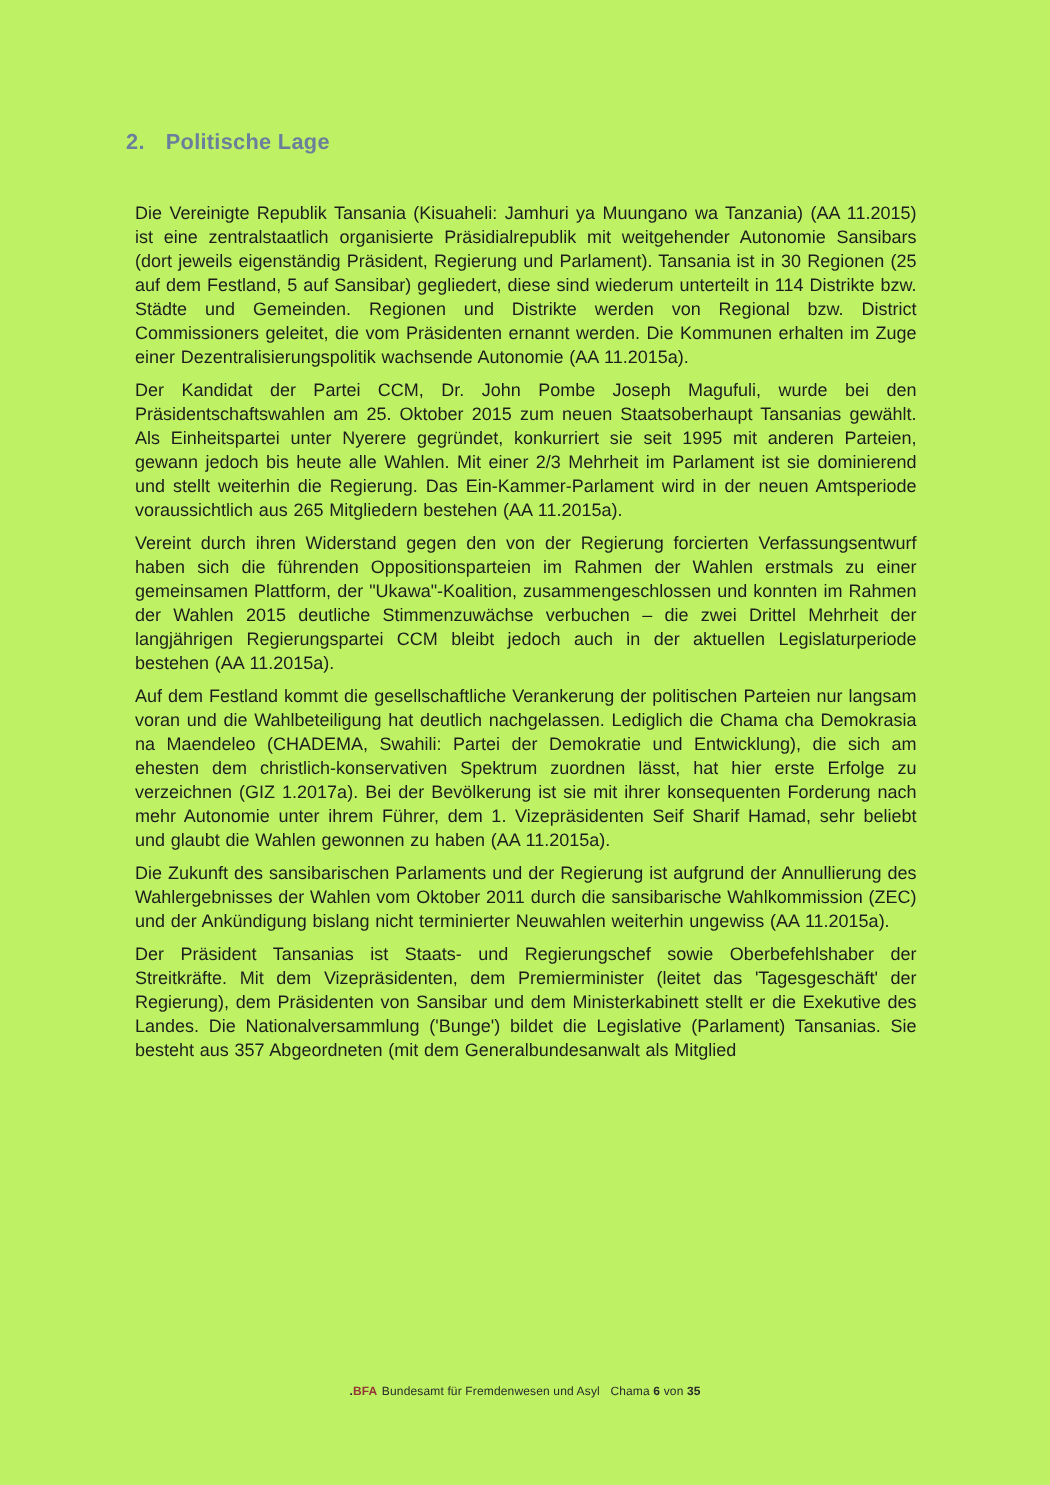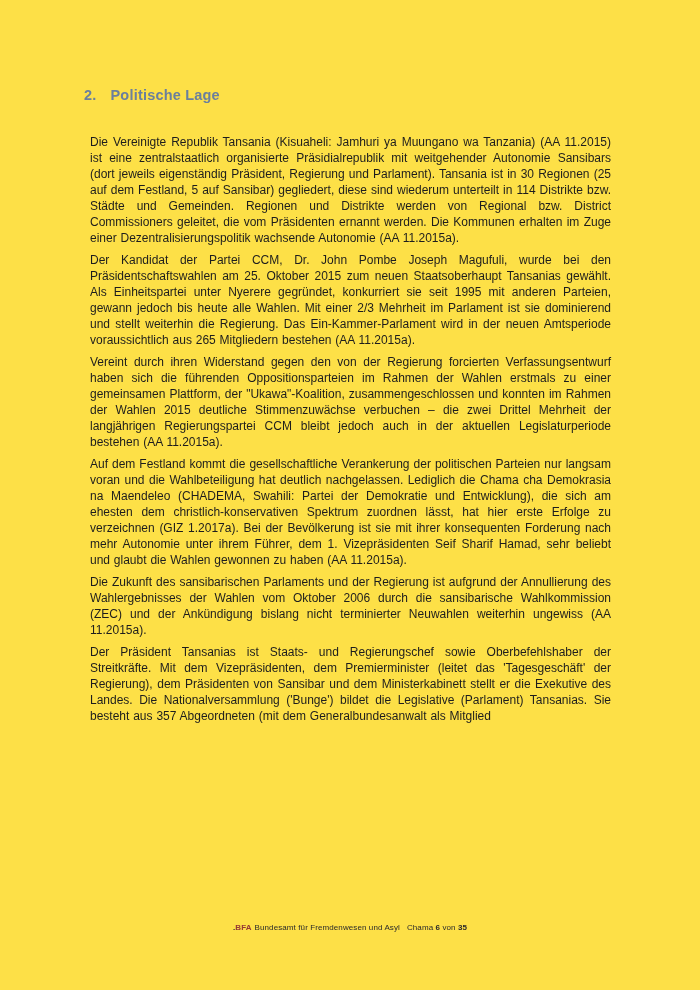--- a/index.html
+++ b/index.html
@@ -5,21 +5,21 @@
 <style>
   html, body {
     margin: 0;
     padding: 0;
     background: #ffffff;
   }
   .page {
     position: relative;
     width: 700px;
     height: 990px;
-    background: #fde047;
+    background: #bef264;
     font-family: "Liberation Sans", sans-serif;
     overflow: hidden;
   }
   .heading {
     position: absolute;
     left: 84px;
     top: 87px;
     margin: 0;
     font-size: 14.5px;
     line-height: 1.15;
@@ -79,19 +79,19 @@
 
 <div class="page">
 
   <h2 class="heading"><span class="num">2.</span><span>Politische Lage</span></h2>
 
   <div class="content">
     <p>Die Vereinigte Republik Tansania (Kisuaheli: Jamhuri ya Muungano wa Tanzania) (AA 11.2015) ist eine zentralstaatlich organisierte Präsidialrepublik mit weitgehender Autonomie Sansibars (dort jeweils eigenständig Präsident, Regierung und Parlament). Tansania ist in 30 Regionen (25 auf dem Festland, 5 auf Sansibar) gegliedert, diese sind wiederum unterteilt in 114 Distrikte bzw. Städte und Gemeinden. Regionen und Distrikte werden von Regional bzw. District Commissioners geleitet, die vom Präsidenten ernannt werden. Die Kommunen erhalten im Zuge einer Dezentralisierungspolitik wachsende Autonomie (AA 11.2015a).</p>
     <p>Der Kandidat der Partei CCM, Dr. John Pombe Joseph Magufuli, wurde bei den Präsidentschaftswahlen am 25. Oktober 2015 zum neuen Staatsoberhaupt Tansanias gewählt. Als Einheitspartei unter Nyerere gegründet, konkurriert sie seit 1995 mit anderen Parteien, gewann jedoch bis heute alle Wahlen. Mit einer 2/3 Mehrheit im Parlament ist sie dominierend und stellt weiterhin die Regierung. Das Ein-Kammer-Parlament wird in der neuen Amtsperiode voraussichtlich aus 265 Mitgliedern bestehen (AA 11.2015a).</p>
     <p>Vereint durch ihren Widerstand gegen den von der Regierung forcierten Verfassungsentwurf haben sich die führenden Oppositionsparteien im Rahmen der Wahlen erstmals zu einer gemeinsamen Plattform, der "Ukawa"-Koalition, zusammengeschlossen und konnten im Rahmen der Wahlen 2015 deutliche Stimmenzuwächse verbuchen – die zwei Drittel Mehrheit der langjährigen Regierungspartei CCM bleibt jedoch auch in der aktuellen Legislaturperiode bestehen (AA 11.2015a).</p>
     <p>Auf dem Festland kommt die gesellschaftliche Verankerung der politischen Parteien nur langsam voran und die Wahlbeteiligung hat deutlich nachgelassen. Lediglich die Chama cha Demokrasia na Maendeleo (CHADEMA, Swahili: Partei der Demokratie und Entwicklung), die sich am ehesten dem christlich-konservativen Spektrum zuordnen lässt, hat hier erste Erfolge zu verzeichnen (GIZ 1.2017a). Bei der Bevölkerung ist sie mit ihrer konsequenten Forderung nach mehr Autonomie unter ihrem Führer, dem 1. Vizepräsidenten Seif Sharif Hamad, sehr beliebt und glaubt die Wahlen gewonnen zu haben (AA 11.2015a).</p>
-    <p>Die Zukunft des sansibarischen Parlaments und der Regierung ist aufgrund der Annullierung des Wahlergebnisses der Wahlen vom Oktober 2006 durch die sansibarische Wahlkommission (ZEC) und der Ankündigung bislang nicht terminierter Neuwahlen weiterhin ungewiss (AA 11.2015a).</p>
+    <p>Die Zukunft des sansibarischen Parlaments und der Regierung ist aufgrund der Annullierung des Wahlergebnisses der Wahlen vom Oktober 2011 durch die sansibarische Wahlkommission (ZEC) und der Ankündigung bislang nicht terminierter Neuwahlen weiterhin ungewiss (AA 11.2015a).</p>
     <p>Der Präsident Tansanias ist Staats- und Regierungschef sowie Oberbefehlshaber der Streitkräfte. Mit dem Vizepräsidenten, dem Premierminister (leitet das 'Tagesgeschäft' der Regierung), dem Präsidenten von Sansibar und dem Ministerkabinett stellt er die Exekutive des Landes. Die Nationalversammlung ('Bunge') bildet die Legislative (Parlament) Tansanias. Sie besteht aus 357 Abgeordneten (mit dem Generalbundesanwalt als Mitglied</p>
   </div>
 
   <div class="footer"><span class="dot">.</span><span class="bfa">BFA</span><span class="org">Bundesamt für Fremdenwesen und Asyl</span><span>Chama</span>&nbsp;<span class="bold">6</span>&nbsp;<span>von</span>&nbsp;<span class="bold">35</span></div>
 
 </div>
 
 </body></html>

